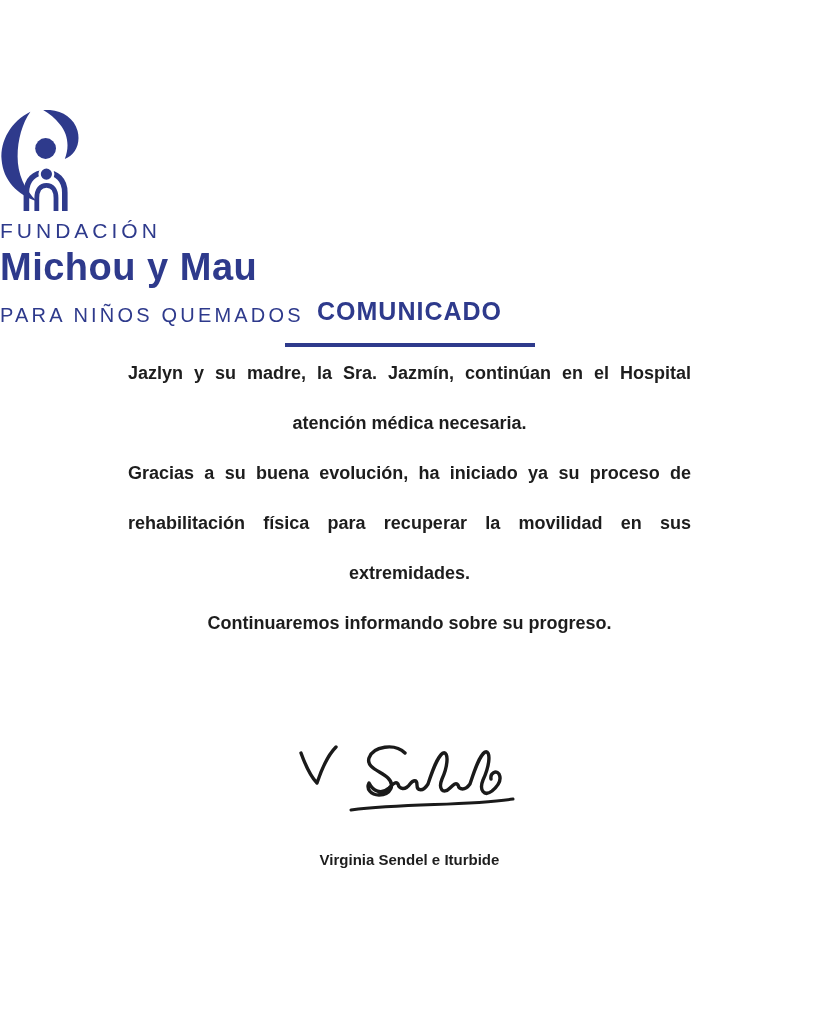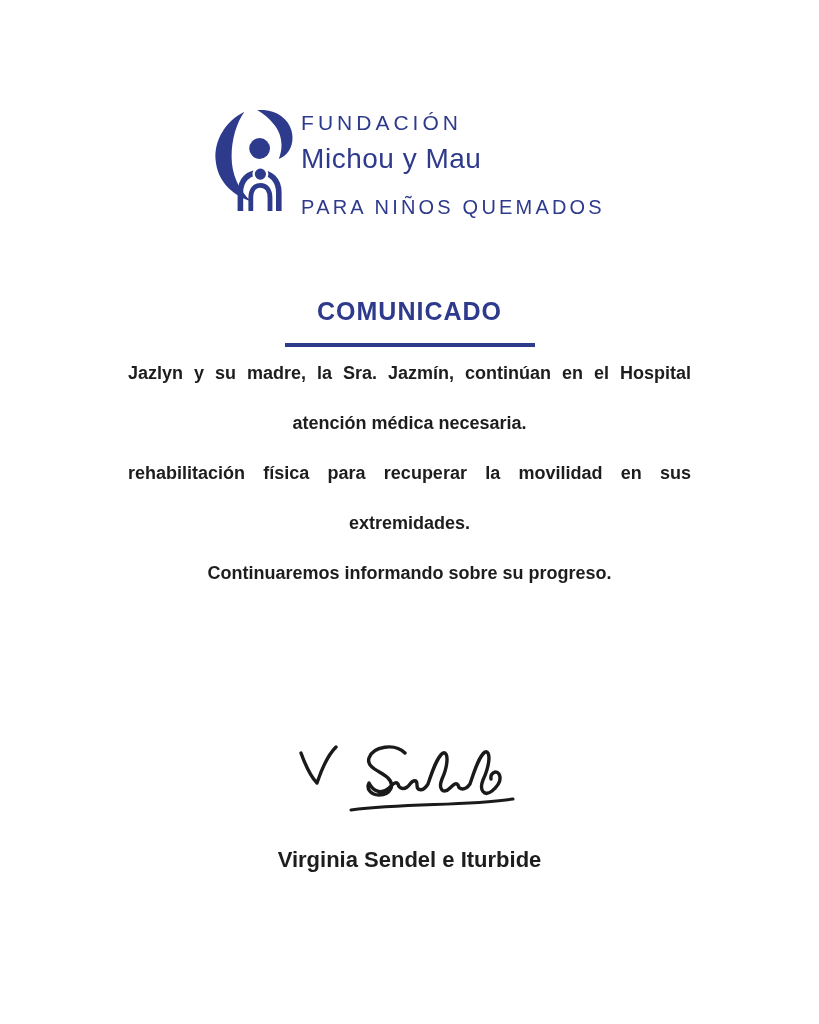--- a/index.html
+++ b/index.html
@@ -7,29 +7,29 @@
     width: 819px; height: 1024px;
     background: #ffffff;
     font-family: "Liberation Sans", sans-serif;
     overflow: hidden;
   }
   .page { position: relative; width: 819px; height: 1024px; background: #ffffff; }
 
   
   .logo {
     position: absolute; top: 110px; left: 0; right: 0;
-    display: flex; justify-content: center; align-items: flex-start; gap: 7px;
+    display: flex; justify-content: center; align-items: flex-start; gap: 7px; flex-direction: column;
   }
   .logo-icon { width: 80px; height: 101px; flex: 0 0 auto; }
   .logo-text { display: flex; flex-direction: column; color: #2e3a8c; }
   .org-small {
     font-size: 21px; font-weight: 400; letter-spacing: 4px; line-height: 26px;
   }
   .org-name {
-    font-size: 28px; font-weight: 400; line-height: 46px; letter-spacing: 0.5px;
+    font-size: 38px; font-weight: 700; line-height: 46px; letter-spacing: 0.5px;
   }
   .org-tagline {
     font-size: 20px; font-weight: 400; letter-spacing: 3.2px; line-height: 26px; margin-top: 12px;
   }
 
   
   .title-block { position: absolute; top: 297px; left: 0; right: 0; text-align: center; }
   .doc-title {
     margin: 0; color: #2e3a8c; font-size: 25px; font-weight: 700; letter-spacing: 1px;
   }
@@ -51,21 +51,21 @@
   
   .signature-block {
     position: absolute; top: 740px; left: 0; right: 0;
     display: flex; justify-content: center;
   }
   .signature-svg { width: 245px; height: 85px; }
 
   
   .signatory {
     position: absolute; top: 845px; left: 0; right: 0; text-align: center;
-    color: #1d1d1d; font-weight: 700; font-size: 22px; line-height: 29px;
+    color: #1d1d1d; font-weight: 700; font-size: 15px; line-height: 29px;
   }
 </style>
 </head>
 <body>
 
 <div class="page">
 
   <div class="logo">
     <svg class="logo-icon" viewBox="0 0 100 126" aria-hidden="true">
       <g fill="#2e3a8c">
@@ -88,20 +88,21 @@
     <h1 class="doc-title">COMUNICADO</h1>
     <div class="title-rule"></div>
   </div>
 
   <div class="body-text">
       <div class="paragraph">
         <div class="line">Jazlyn y su madre, la Sra. Jazmín, continúan en el Hospital</div>
         <div class="line last">atención médica necesaria.</div>
       </div>
       <div class="paragraph">
+        <div class="line">Gracias a su buena evolución, ha iniciado ya su proceso de</div>
         <div class="line">rehabilitación física para recuperar la movilidad en sus</div>
         <div class="line last">extremidades.</div>
       </div>
       <div class="paragraph">
         <div class="line last">Continuaremos informando sobre su progreso.</div>
       </div>
     </div>
 
   <div class="signature-block">
     <svg class="signature-svg" viewBox="0 0 245 85" aria-hidden="true">

